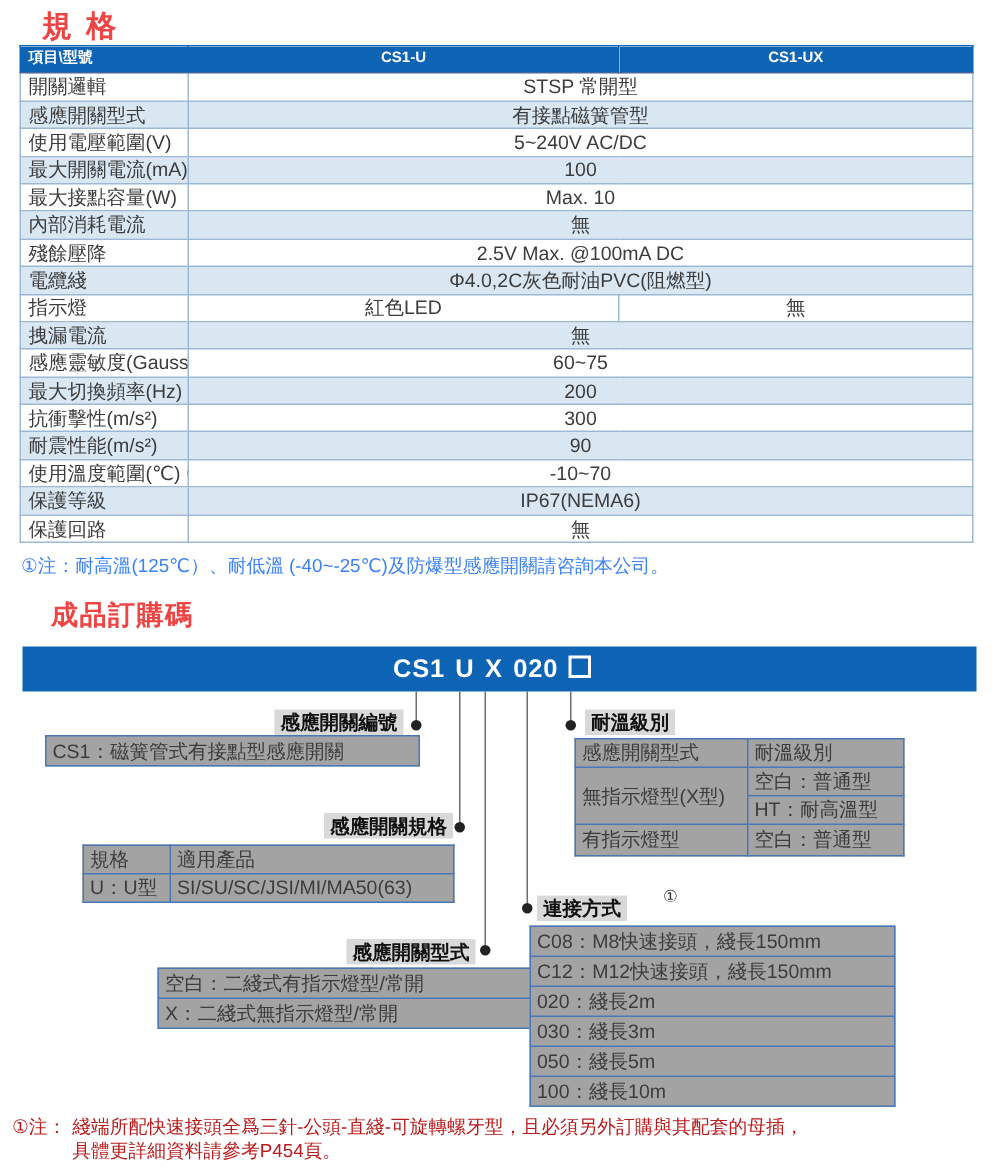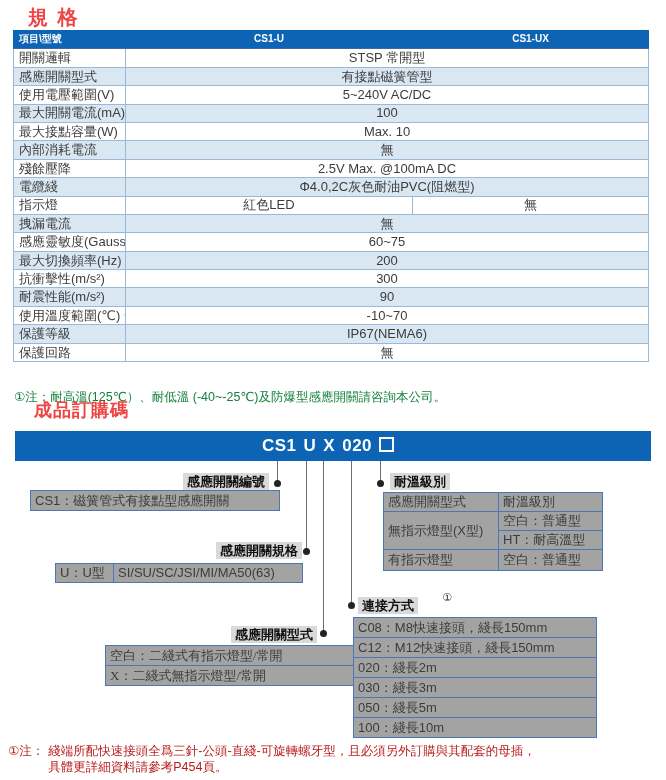--- a/index.html
+++ b/index.html
@@ -24,21 +24,21 @@
   }
   #spec-table thead th{
     background:#0d64b4;color:#ffffff;font-weight:bold;font-size:10px;
     border-color:#0d64b4;border-bottom-color:#46659e;
   }
   #spec-table thead th.first{ text-align:left;padding-left:5px; }
   #spec-table td.lbl{ text-align:left;padding-left:5px;color:#3c3c3c; }
   #spec-table td.val{ text-align:center;color:#3c3c3c; }
   #spec-table tbody tr:nth-child(even){ background:#d9e7f3; }
 
-  .note-text{position:absolute;font-size:12.5px;color:#15803d;white-space:nowrap;margin-top:20px;}
+  .note-text{position:absolute;font-size:12.5px;color:#3b82f6;white-space:nowrap;}
 
   
   #banner{
     position:absolute;left:15px;top:431px;width:636px;height:30px;
     background:#0d64b4;color:#fff;font-weight:bold;font-size:17px;
     line-height:30px;padding-left:247px;box-sizing:border-box;white-space:nowrap;
   }
   #banner .part{margin-right:7px;letter-spacing:0.5px;}
   #banner .code-box{
     display:inline-block;width:11px;height:11px;border:2px solid #fff;
@@ -196,29 +196,33 @@
 
 <div class="dbox single-line" style="left:30px;top:490px;width:250px;">CS1：磁簧管式有接點型感應開關</div>
 
 <div class="dbox" style="left:55px;top:563px;width:248px;border:none;">
   <table class="mini-table">
     <colgroup>
         <col style="width:58px">
         <col>
       </colgroup>
     <tbody>
+        <tr>
+      <td>規格</td>
+      <td>適用產品</td>
+    </tr>
     <tr>
       <td>U：U型</td>
       <td>SI/SU/SC/JSI/MI/MA50(63)</td>
     </tr>
   </tbody>
     </table>
 </div>
 
-<div class="dbox" style="left:105px;top:645px;width:251px;font-family:Liberation Serif, serif;">
+<div class="dbox" style="left:105px;top:645px;width:251px;">
     <div class="boxrow">空白：二綫式有指示燈型/常開</div>
     <div class="boxrow">X：二綫式無指示燈型/常開</div>
   </div>
 
 <div class="dbox" style="left:383px;top:492px;width:220px;border:none;">
   <table class="mini-table">
     <colgroup>
         <col style="width:115px">
         <col>
       </colgroup>

